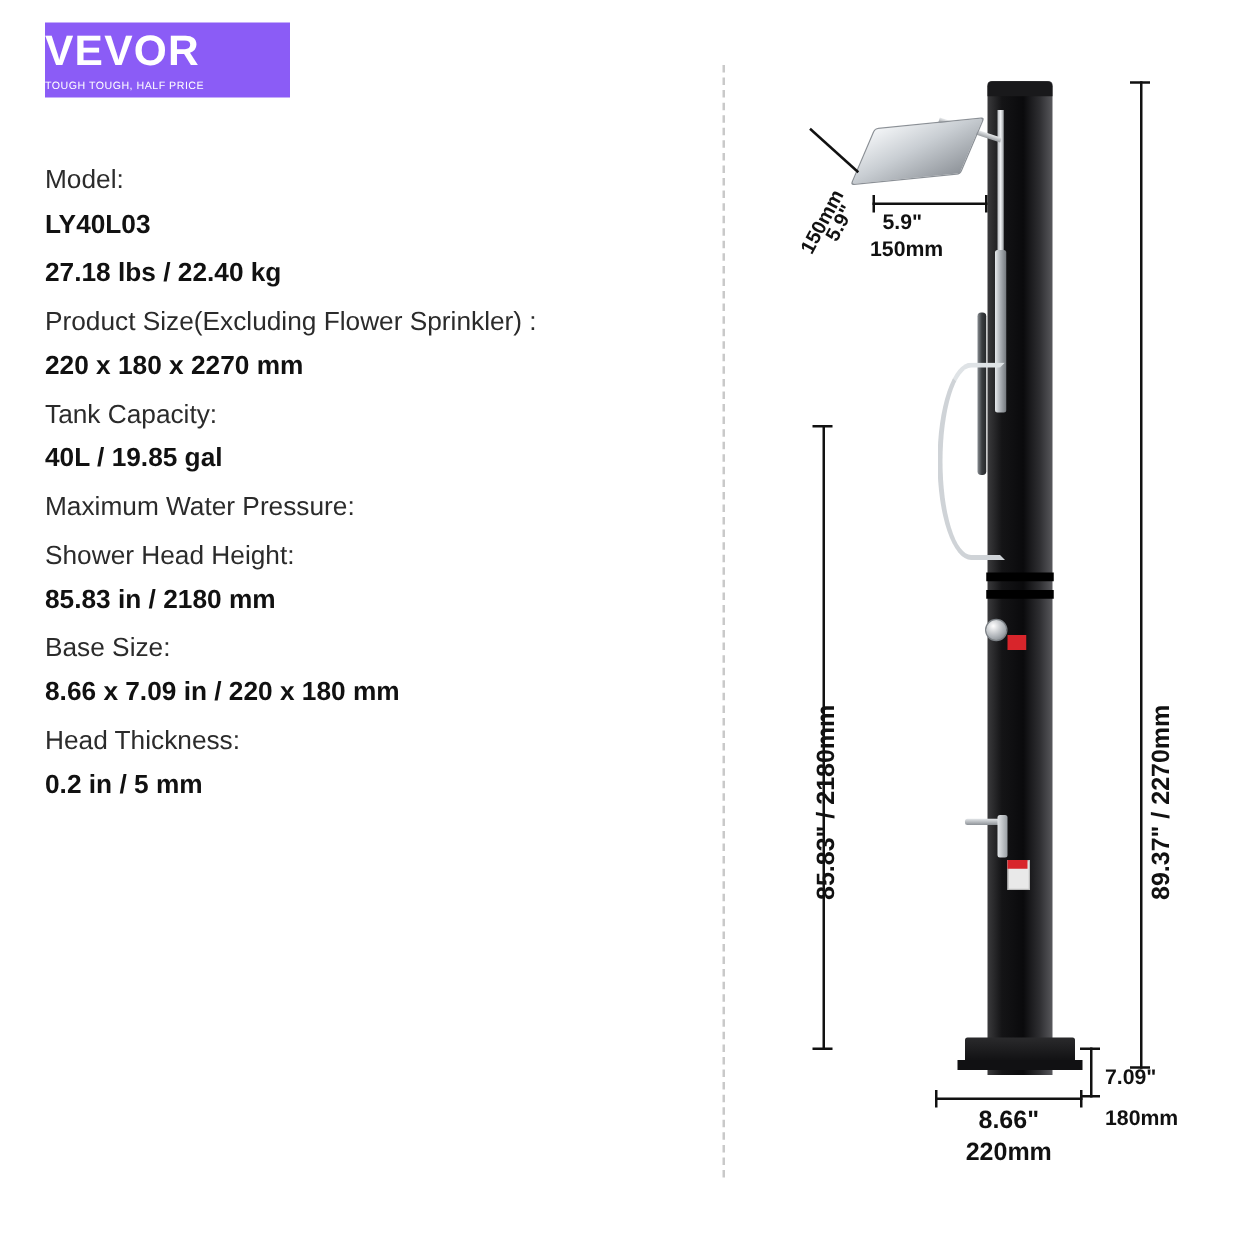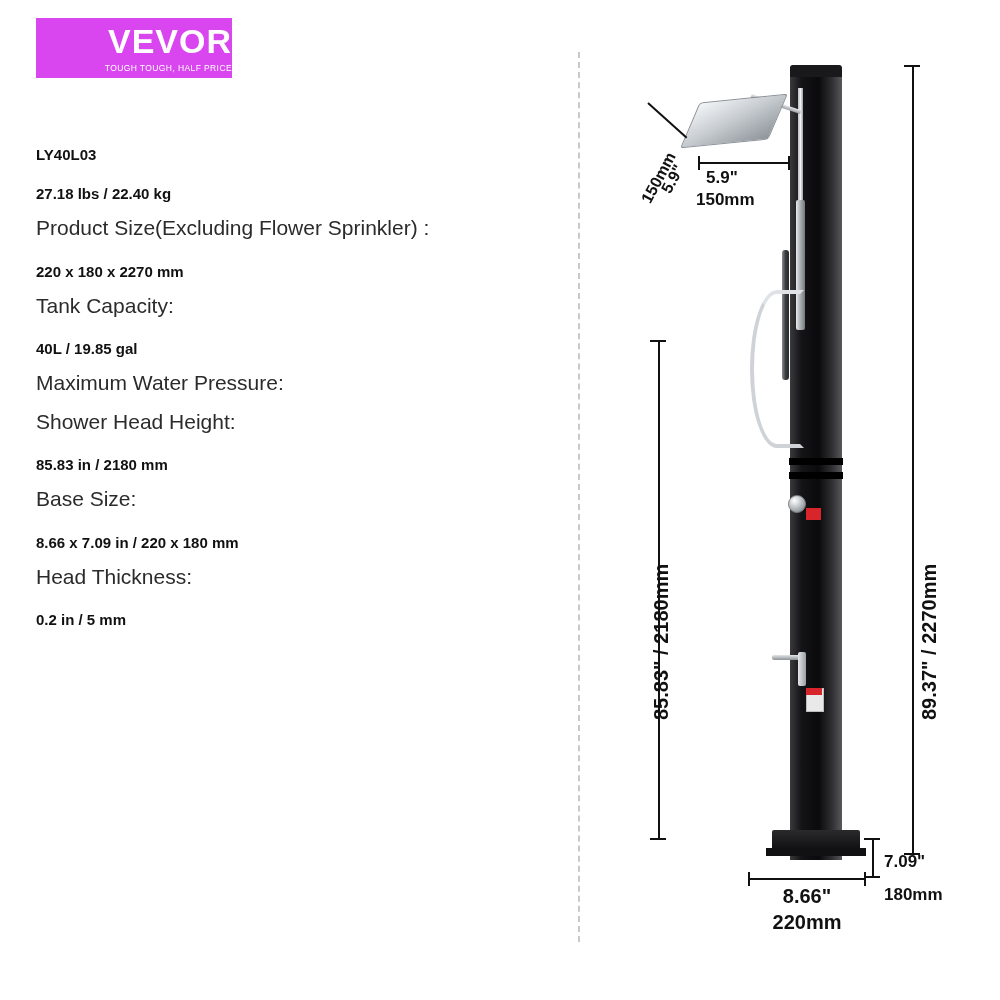--- a/index.html
+++ b/index.html
@@ -16,24 +16,24 @@
     overflow: hidden;
   }
 
   
   .logo {
     position: absolute;
     left: 36px;
     top: 18px;
     width: 196px;
     height: 60px;
-    background: #d946ef;
+    background: #8b5cf6;
     display: flex;
     flex-direction: column;
-    align-items: flex-end;
+    align-items: flex-start;
     justify-content: center;
   }
   .logo-word {
     color: #ffffff;
     font-size: 34px;
     font-weight: bold;
     letter-spacing: 1px;
     line-height: 1;
     font-family: "Liberation Sans", sans-serif;
   }
@@ -55,25 +55,25 @@
   .spec-block {
     margin-bottom: 6px;
   }
   .spec-label {
     font-size: 21px;
     color: #2b2b2b;
     line-height: 1.55;
     font-weight: normal;
   }
   .spec-value {
-    font-size: 15px;
+    font-size: 21px;
     color: #111111;
     font-weight: bold;
     line-height: 1.6;
-    margin-top: 15px;
+    margin-top: 2px;
     margin-bottom: 6px;
   }
 
   
   .divider {
     position: absolute;
     left: 578px;
     top: 52px;
     width: 0;
     height: 890px;
@@ -303,20 +303,21 @@
 <body>
 
 <div class="logo">
   <div class="logo-word">VEVOR</div>
   <div class="logo-tag">TOUGH TOUGH, HALF PRICE</div>
 </div>
 
 <div class="specs">
 
   <div class="spec-block">
+    <div class="spec-label">Model:</div>
     <div class="spec-value">LY40L03</div>
   </div>
 
   <div class="spec-block">
     <div class="spec-value">27.18 lbs / 22.40 kg</div>
   </div>
 
   <div class="spec-block">
     <div class="spec-label">Product Size(Excluding Flower Sprinkler) :</div>
     <div class="spec-value">220 x 180 x 2270 mm</div>

